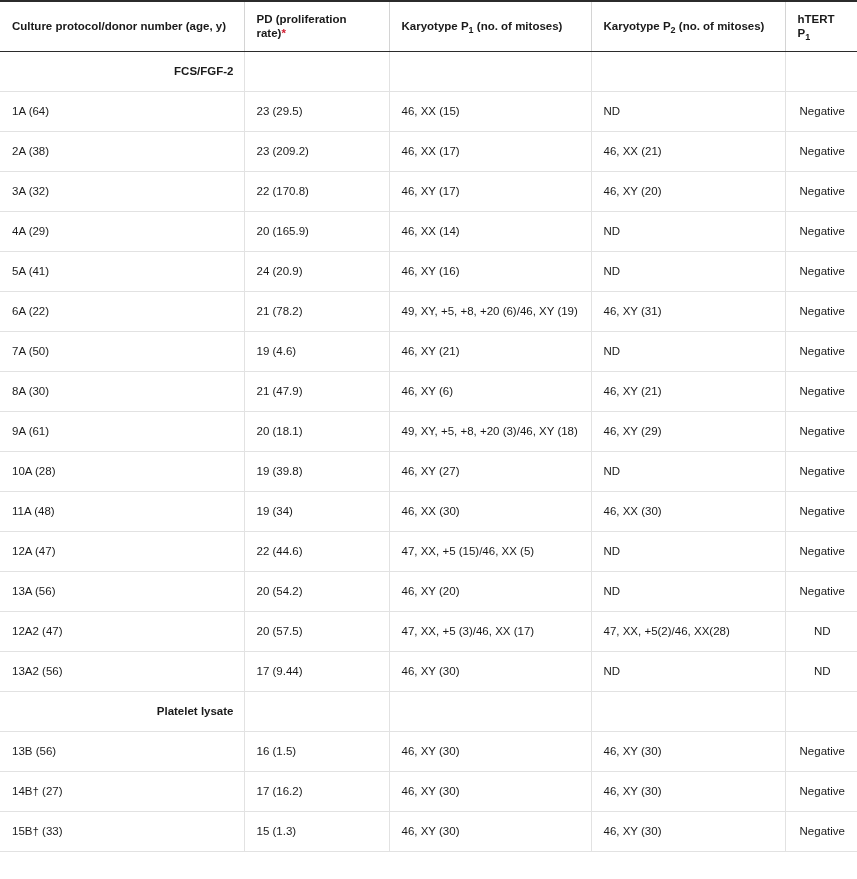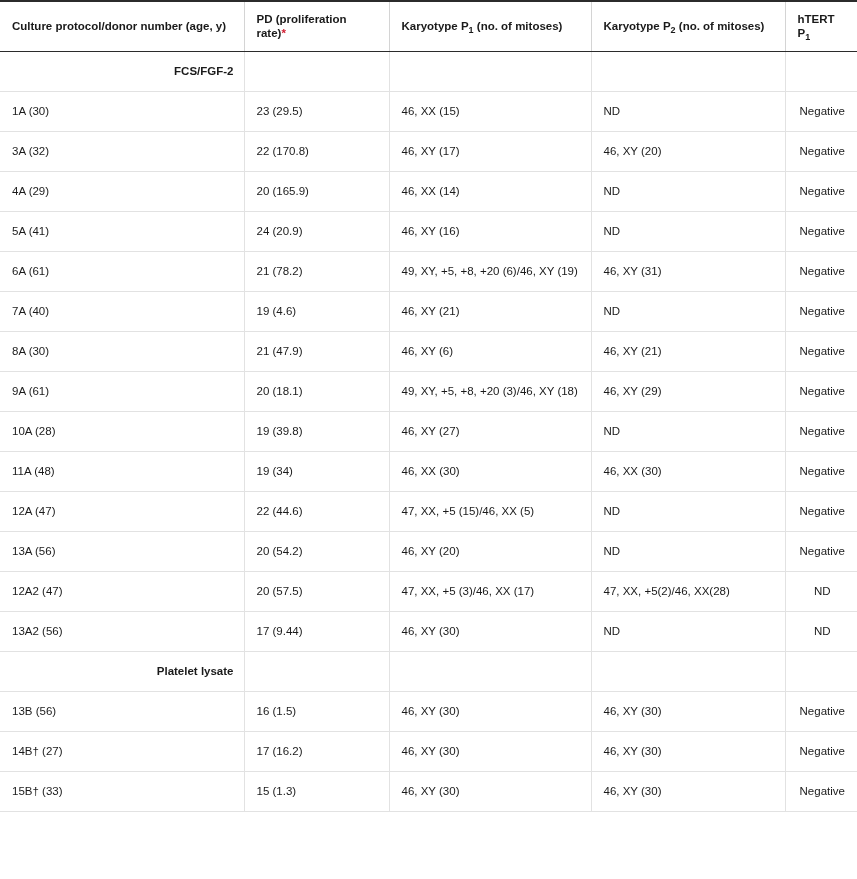--- a/index.html
+++ b/index.html
@@ -116,24 +116,31 @@
     </thead>
     <tbody id="table-body">
         <tr>
           <td class="section-label">FCS/FGF-2</td>
           <td>&nbsp;</td>
           <td>&nbsp;</td>
           <td>&nbsp;</td>
           <td>&nbsp;</td>
         </tr>
         <tr>
-          <td class="indent-label">1A (30)</td>
+          <td class="indent-label">1A (64)</td>
           <td>23 (29.5)</td>
           <td>46, XX (15)</td>
           <td>ND</td>
+          <td>Negative</td>
+        </tr>
+        <tr>
+          <td class="indent-label">2A (38)</td>
+          <td>23 (209.2)</td>
+          <td>46, XX (17)</td>
+          <td>46, XX (21)</td>
           <td>Negative</td>
         </tr>
         <tr>
           <td class="indent-label">3A (32)</td>
           <td>22 (170.8)</td>
           <td>46, XY (17)</td>
           <td>46, XY (20)</td>
           <td>Negative</td>
         </tr>
         <tr>
@@ -144,28 +151,28 @@
           <td>Negative</td>
         </tr>
         <tr>
           <td class="indent-label">5A (41)</td>
           <td>24 (20.9)</td>
           <td>46, XY (16)</td>
           <td>ND</td>
           <td>Negative</td>
         </tr>
         <tr>
-          <td class="indent-label">6A (61)</td>
+          <td class="indent-label">6A (22)</td>
           <td>21 (78.2)</td>
           <td>49, XY, +5, +8, +20 (6)/46, XY (19)</td>
           <td>46, XY (31)</td>
           <td>Negative</td>
         </tr>
         <tr>
-          <td class="indent-label">7A (40)</td>
+          <td class="indent-label">7A (50)</td>
           <td>19 (4.6)</td>
           <td>46, XY (21)</td>
           <td>ND</td>
           <td>Negative</td>
         </tr>
         <tr>
           <td class="indent-label">8A (30)</td>
           <td>21 (47.9)</td>
           <td>46, XY (6)</td>
           <td>46, XY (21)</td>

